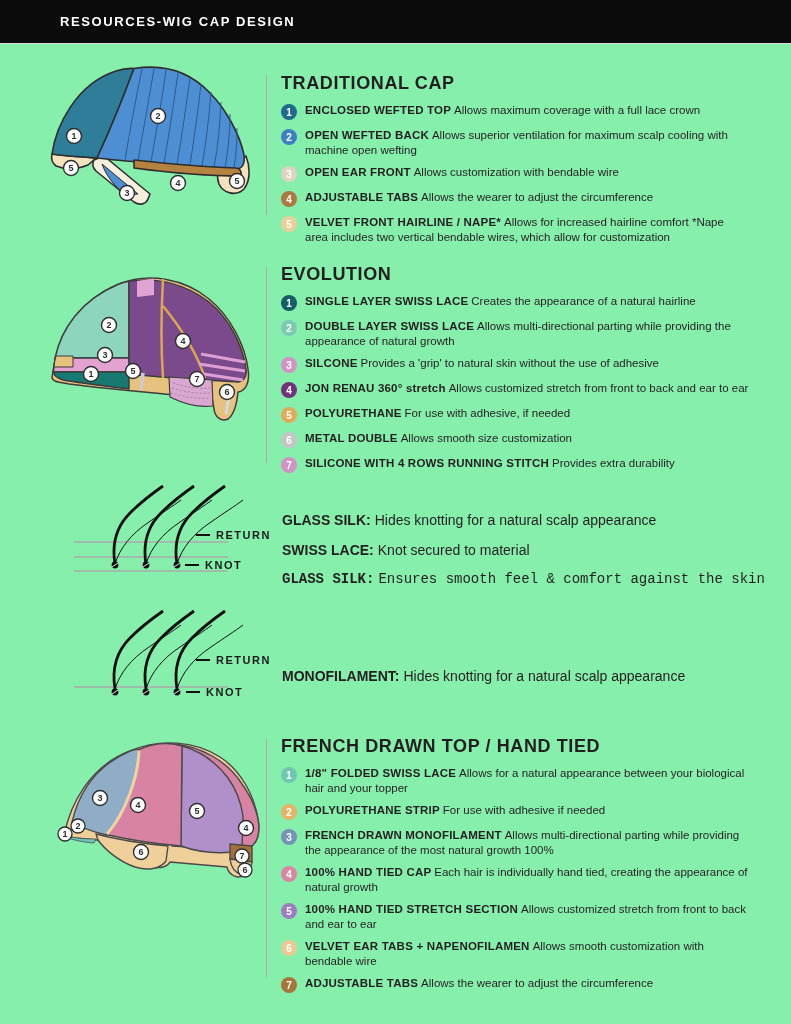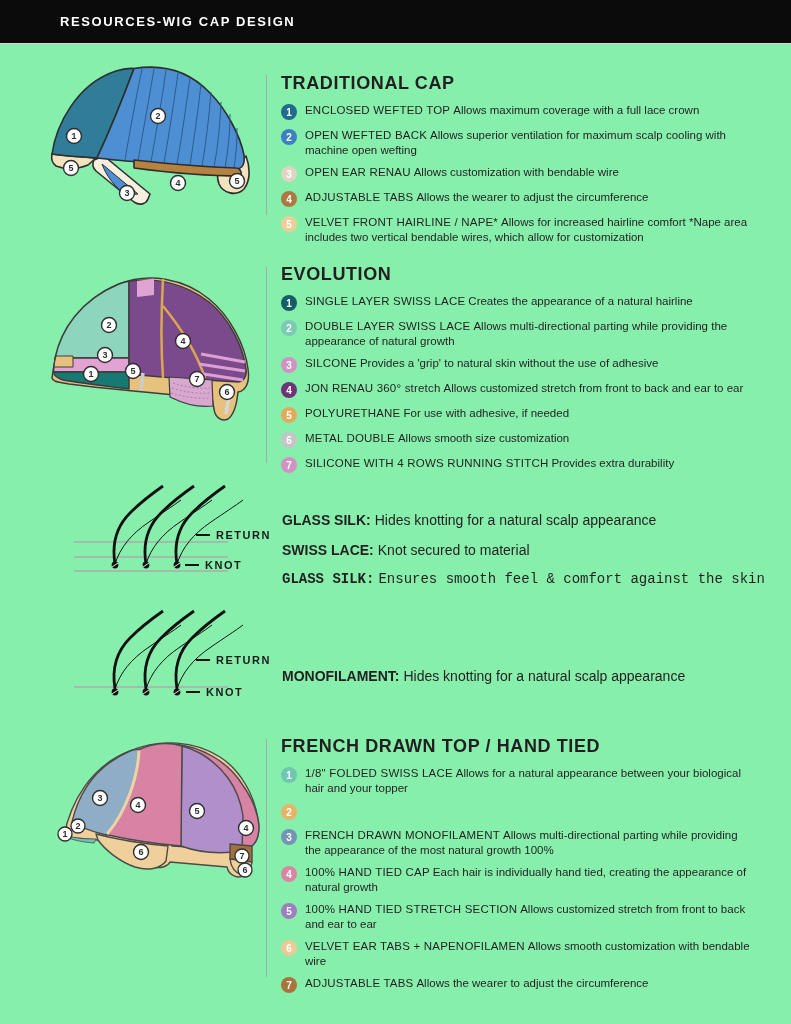--- a/index.html
+++ b/index.html
@@ -8,21 +8,21 @@
   .header{position:absolute;top:0;left:0;width:791px;height:44px;background:#0b0b0b;
           display:flex;align-items:center;border-bottom:1px solid #d9d9d9;box-sizing:border-box;}
   .header-title{color:#ffffff;font-size:13px;font-weight:700;letter-spacing:1.6px;margin-left:60px;}
   .divider{position:absolute;width:1px;background:#a9a9a9;}
   .textcol{position:absolute;left:281px;width:470px;}
   .sec-heading{font-size:18px;font-weight:700;letter-spacing:0.6px;margin:0 0 9px 0;color:#231f20;}
   .item{display:flex;align-items:flex-start;margin-bottom:8px;}
   .badge{flex:0 0 16px;width:16px;height:16px;border-radius:50%;color:#fff;font-size:10px;
          font-weight:700;display:flex;align-items:center;justify-content:center;margin-top:1px;}
   .itext{width:445px;font-size:11.5px;line-height:14.5px;margin-left:8px;}
-  .ilabel{font-weight:400;letter-spacing:0.2px;margin-right:3px;}
+  .ilabel{font-weight:700;letter-spacing:0.2px;margin-right:3px;}
   .mat-row{position:absolute;left:282px;font-size:14px;white-space:nowrap;}
   .mat-label{font-weight:700;margin-right:4px;}
   .illus{position:absolute;}
   svg text{font-family:"Liberation Sans",sans-serif;}
   .cap-badge-num{font-size:9px;font-weight:700;fill:#2e2e2e;}
   .diag-label{font-size:11px;font-weight:700;letter-spacing:1.5px;fill:#1a1a1a;}
 </style>
 </head>
 <body>
 
@@ -89,21 +89,21 @@
     <div class="item">
       <span class="badge" style="background-color: rgb(31, 107, 142);">1</span>
       <div class="itext"><span class="ilabel">ENCLOSED WEFTED TOP</span><span>Allows maximum coverage with a full lace crown</span></div>
     </div>
     <div class="item">
       <span class="badge" style="background-color: rgb(61, 128, 196);">2</span>
       <div class="itext"><span class="ilabel">OPEN WEFTED BACK</span><span>Allows superior ventilation for maximum scalp cooling with machine open wefting</span></div>
     </div>
     <div class="item">
       <span class="badge" style="background-color: rgb(221, 213, 194);">3</span>
-      <div class="itext"><span class="ilabel">OPEN EAR RENAU</span><span>Allows customization with bendable wire</span></div>
+      <div class="itext"><span class="ilabel">OPEN EAR FRONT</span><span>Allows customization with bendable wire</span></div>
     </div>
     <div class="item">
       <span class="badge" style="background-color: rgb(173, 120, 65);">4</span>
       <div class="itext"><span class="ilabel">ADJUSTABLE TABS</span><span>Allows the wearer to adjust the circumference</span></div>
     </div>
     <div class="item">
       <span class="badge" style="background-color: rgb(236, 206, 155);">5</span>
       <div class="itext"><span class="ilabel">VELVET FRONT HAIRLINE / NAPE*</span><span>Allows for increased hairline comfort *Nape area includes two vertical bendable wires, which allow for customization</span></div>
     </div>
   </div>
@@ -323,20 +323,21 @@
   <div class="divider" style="left:266px;top:739px;height:238px;"></div>
 
   <div class="textcol" style="top:736px;">
     <h2 class="sec-heading">FRENCH DRAWN TOP / HAND TIED</h2>
     <div class="item">
       <span class="badge" style="background-color: rgb(111, 199, 178);">1</span>
       <div class="itext"><span class="ilabel">1/8" FOLDED SWISS LACE</span><span>Allows for a natural appearance between your biological hair and your topper</span></div>
     </div>
     <div class="item">
       <span class="badge" style="background-color: rgb(229, 180, 105);">2</span>
+      <div class="itext"><span class="ilabel">POLYURETHANE STRIP</span><span>For use with adhesive if needed</span></div>
     </div>
     <div class="item">
       <span class="badge" style="background-color: rgb(115, 148, 180);">3</span>
       <div class="itext"><span class="ilabel">FRENCH DRAWN MONOFILAMENT</span><span>Allows multi-directional parting while providing the appearance of the most natural growth 100%</span></div>
     </div>
     <div class="item">
       <span class="badge" style="background-color: rgb(217, 134, 162);">4</span>
       <div class="itext"><span class="ilabel">100% HAND TIED CAP</span><span>Each hair is individually hand tied, creating the appearance of natural growth</span></div>
     </div>
     <div class="item">

